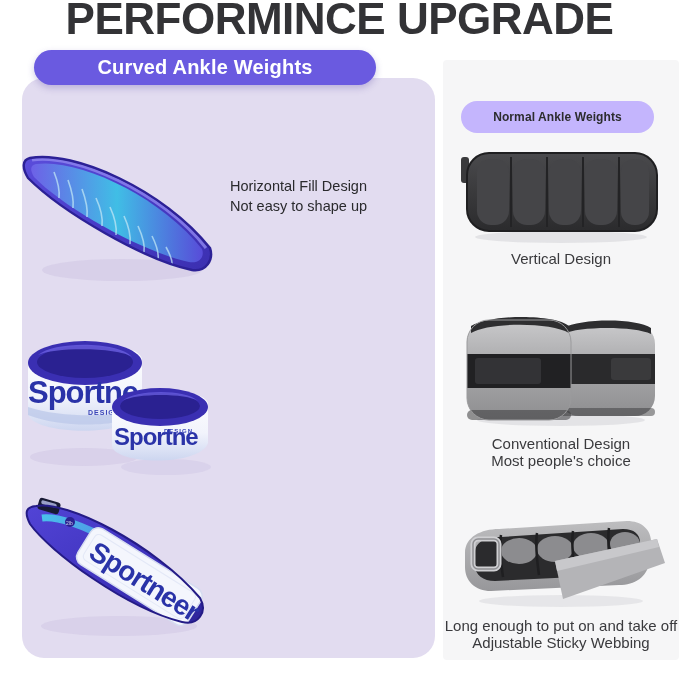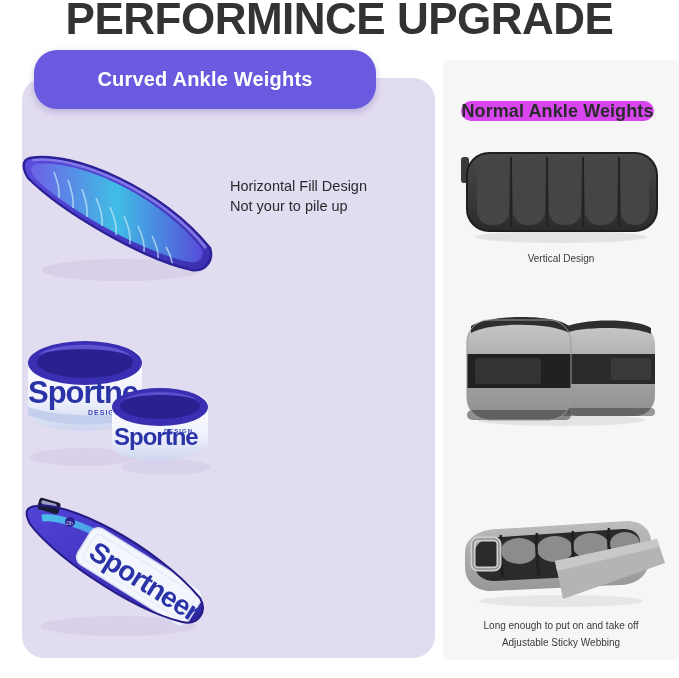--- a/index.html
+++ b/index.html
@@ -30,33 +30,33 @@
     border-radius:22px;
   }
   .panel-right{
     position:absolute;left:443px;top:60px;width:236px;height:600px;
     background:#f6f6f7;
     border-radius:4px;
   }
 
   
   .badge-left{
-    position:absolute;left:34px;top:50px;width:342px;height:59px;
+    position:absolute;left:34px;top:50px;width:342px;height:35px;
     background:#6a5ae0;
     border-radius:23px;
     box-shadow:0 3px 7px rgba(80,60,160,.28);
     display:flex;align-items:center;justify-content:center;
     color:#ffffff;font-size:20px;font-weight:bold;letter-spacing:.2px;
   }
   .badge-right{
-    position:absolute;left:461px;top:101px;width:193px;height:20px;
-    background:#d946ef;
+    position:absolute;left:461px;top:101px;width:193px;height:32px;
+    background:#c4b5fd;
     border-radius:16px;
     display:flex;align-items:center;justify-content:center;
-    color:#2c2c2e;font-size:18px;font-weight:bold;letter-spacing:.1px;
+    color:#2c2c2e;font-size:12px;font-weight:bold;letter-spacing:.1px;
   }
 
   
   .row-left{position:absolute;left:0;width:380px;height:175px;}
   .row-left .art{position:absolute;left:14px;top:0;width:210px;height:175px;}
   .row-left .caption{
     position:absolute;left:230px;top:50px;width:205px;
     font-size:14.5px;line-height:20px;color:#2a2a2d;
   }
   #row-l1{top:120px;}
@@ -64,21 +64,21 @@
   #row-l3{top:480px;}
   #row-l1 .caption{top:56px;}
   #row-l2 .caption{top:50px;}
   #row-l3 .caption{top:65px;}
 
   
   .row-right{position:absolute;left:443px;width:236px;}
   .row-right .art{position:absolute;left:8px;top:0;width:220px;}
   .row-right .caption{
     position:absolute;left:0;width:236px;text-align:center;
-    font-size:10px;line-height:17px;color:#3a3a3d;
+    font-size:15px;line-height:17px;color:#3a3a3d;
   }
   #row-r1{top:145px;height:150px;}
   #row-r1 .art{height:100px;}
   #row-r1 .caption{top:105px;}
   #row-r2{top:310px;height:170px;}
   #row-r2 .art{height:120px;}
   #row-r2 .caption{top:125px;}
   #row-r3{top:505px;height:160px;}
   #row-r3 .art{height:105px;}
   #row-r3 .caption{top:112px;}
@@ -134,21 +134,21 @@
           <path d="M138 116 C 143 126 145 133 144 140"></path>
           <path d="M152 127 C 157 136 159 142 158 147"></path>
         </g>
         <path d="M18 40 C 60 33 148 72 192 128" stroke="#8f86ef" stroke-width="3" fill="none" opacity=".8"></path>
         <path d="M16 38 C 60 30 150 70 196 128 C 200 140 192 152 178 150
                  C 130 140 48 92 14 58 C 8 48 8 40 16 38 Z" fill="none" stroke="#2c2196" stroke-width="2.4"></path>
       </svg>
     </div>
     <div class="caption">
       <span class="cap-line">Horizontal Fill Design</span>
-      <span class="cap-line">Not your to pile up</span>
+      <span class="cap-line">Not easy to shape up</span>
     </div>
   </div>
 
   <div class="row-left" id="row-l2">
     <div class="art">
       <svg viewBox="0 0 210 175" width="210" height="175">
         <defs>
           <linearGradient id="cw1" x1="0" y1="0" x2="0" y2="1">
             <stop offset="0%" stop-color="#ffffff"></stop>
             <stop offset="60%" stop-color="#f2f4fc"></stop>
@@ -281,20 +281,22 @@
           <rect x="16" y="10" width="104" height="100" rx="22" fill="url(#gy1)"></rect>
           <path d="M20 16 C 40 4 104 4 118 16 L 118 23 C 100 12 38 12 20 23 Z" fill="#2e2e30"></path>
           <rect x="16" y="44" width="104" height="34" fill="#212123"></rect>
           <rect x="24" y="48" width="66" height="26" rx="3" fill="#333336"></rect>
           <rect x="16" y="100" width="104" height="10" rx="5" fill="#3a3a3c" opacity=".55"></rect>
           <rect x="16" y="10" width="104" height="100" rx="22" fill="none" stroke="#9a9a9c" stroke-width="1"></rect>
         </g>
       </svg>
     </div>
     <div class="caption">
+      <span class="cap-line">Conventional Design</span>
+      <span class="cap-line">Most people's choice</span>
     </div>
   </div>
 
   <div class="row-right" id="row-r3">
     <div class="art">
       <svg viewBox="0 0 220 105" width="220" height="105">
         <defs>
           <linearGradient id="wb1" x1="0" y1="0" x2="0" y2="1">
             <stop offset="0%" stop-color="#bdbdbf"></stop>
             <stop offset="100%" stop-color="#97979a"></stop>

